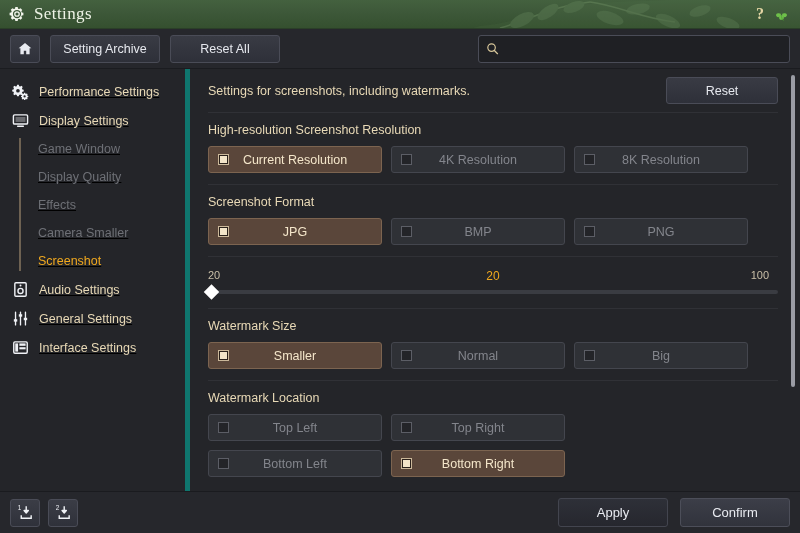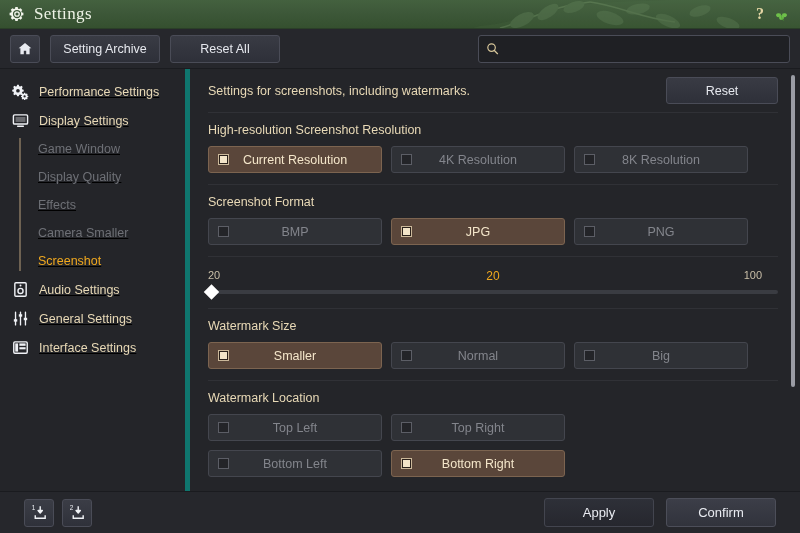--- a/index.html
+++ b/index.html
@@ -176,21 +176,21 @@
     padding-right: 20px;
   }
   .opt.selected .otext { color: #f4e6ca; }
 
   
   .slider-labels {
     position: relative; height: 15px; margin-top: 2px;
   }
   .sl-min { position: absolute; left: 0; font-size: 11px; color: #c9bfa8; }
   .sl-val { position: absolute; left: 50%; transform: translateX(-50%); font-size: 12px; color: #f0a81e; }
-  .sl-max { position: absolute; right: 16px; font-size: 11px; color: #c9bfa8; }
+  .sl-max { position: absolute; right: 9px; font-size: 11px; color: #c9bfa8; }
   .slider-track {
     position: relative;
     height: 4px; margin-top: 6px; margin-bottom: 3px;
     background: #3a3c42; border-radius: 2px;
   }
   .slider-handle {
     position: absolute; top: 50%; left: 0;
     width: 11px; height: 11px;
     background: #ffffff;
     transform: translate(-2px,-50%) rotate(45deg);
@@ -207,21 +207,21 @@
     width: 4px; height: 76%;
     background: #9a9ca4; border-radius: 2px;
   }
 
   
   .footer {
     height: 42px; flex: 0 0 42px;
     background: #26272c;
     border-top: 1px solid #1a1b1f;
     display: flex; align-items: center;
-    padding: 0 24px;
+    padding: 0 10px;
   }
   .slot-btn {
     width: 30px; height: 28px; margin-right: 8px;
     background: linear-gradient(180deg,#3b3d46,#2f313a);
     border: 1px solid #4a4c57; border-radius: 3px;
     display: flex; align-items: center; justify-content: center;
     cursor: pointer;
   }
   .foot-spacer { flex: 1; }
   .foot-btn {
@@ -398,27 +398,27 @@
             <div class="opt">
               <span class="box"></span>
               <span class="otext">8K Resolution</span>
             </div>
           </div>
         </div>
 
         <div class="section">
           <div class="sec-title">Screenshot Format</div>
           <div class="opt-grid">
+            <div class="opt selected">
+              <span class="box"></span>
+              <span class="otext">JPG</span>
+            </div>
             <div class="opt">
               <span class="box"></span>
               <span class="otext">BMP</span>
-            </div>
-            <div class="opt selected">
-              <span class="box"></span>
-              <span class="otext">JPG</span>
             </div>
             <div class="opt">
               <span class="box"></span>
               <span class="otext">PNG</span>
             </div>
           </div>
         </div>
 
         <div class="section">
           <div class="slider-labels">

